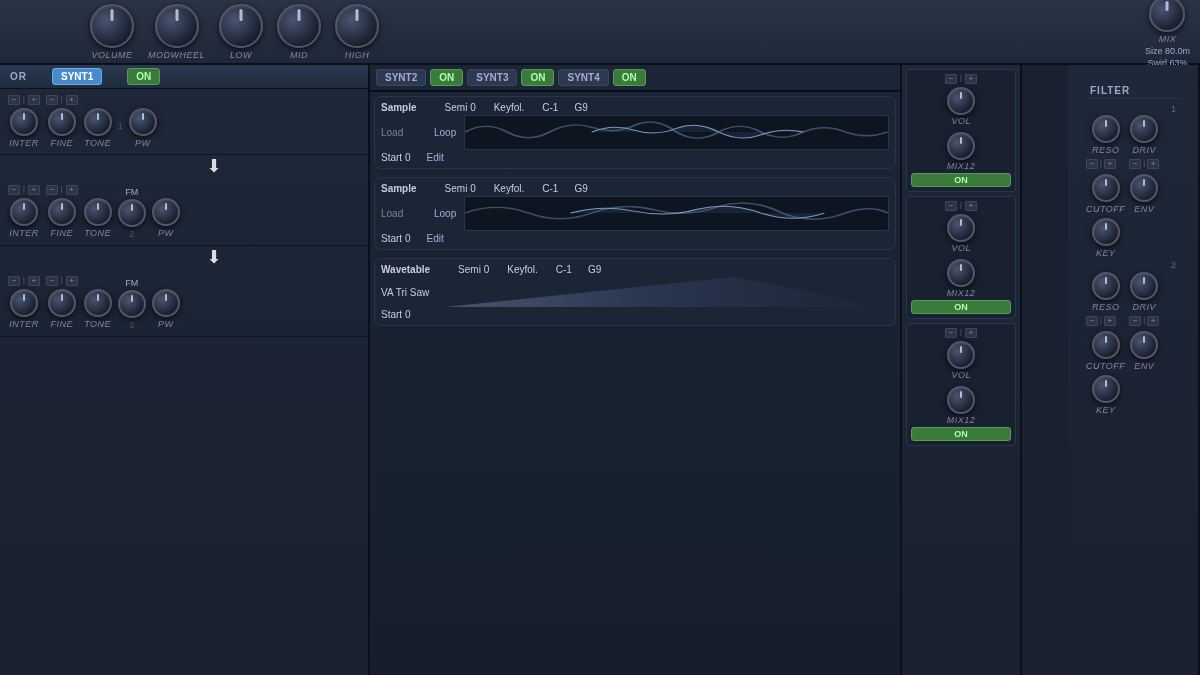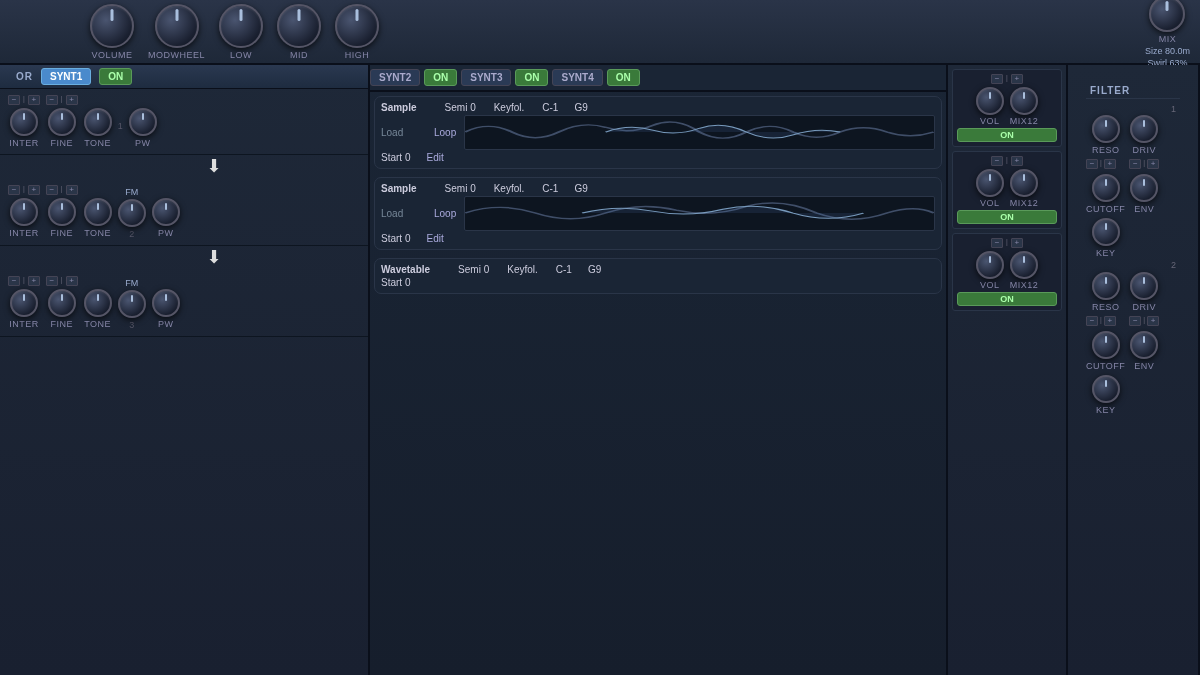--- a/index.html
+++ b/index.html
@@ -75,47 +75,48 @@
     .knob-lg::after {
       height: 12px;
       width: 3px;
     }
     .knob-label {
       font-size: 9px;
       color: #88a;
       text-align: center;
       letter-spacing: 0.5px;
       text-transform: uppercase;
+      font-style: italic;
     }
 
     
     .main {
       display: flex;
       height: 610px;
     }
 
     
     .osc-section {
       width: 370px;
       background: linear-gradient(180deg, #1e2838 0%, #192030 100%);
       border-right: 2px solid #0a0f1a;
       padding: 0;
       flex-shrink: 0;
     }
 
     .section-header {
       background: linear-gradient(180deg, #2a3850 0%, #1e2c40 100%);
-      padding: 3px 16px;
+      padding: 3px 10px;
       font-size: 10px;
       font-weight: bold;
       color: #99aacc;
       letter-spacing: 1px;
       border-bottom: 1px solid #0a0f1a;
       display: flex;
-      gap: 8px;
+      gap: 25px;
       align-items: center;
     }
 
     .tab-btn {
       background: #2a3a55;
       border: 1px solid #445;
       border-radius: 3px;
       padding: 2px 8px;
       color: #aac;
       font-size: 10px;
@@ -182,21 +183,21 @@
       background: linear-gradient(180deg, #1a2535 0%, #161e2c 100%);
       border-right: 2px solid #0a0f1a;
       display: flex;
       flex-direction: column;
     }
 
     .synth-tabs {
       display: flex;
       background: #1a2535;
       border-bottom: 2px solid #0a0f1a;
-      padding: 4px 0;
+      padding: 4px 6px;
       gap: 4px;
       align-items: center;
     }
 
     
     .synth-panel {
       border: 1px solid #2a3548;
       border-radius: 7px;
       margin: 4px;
       background: #1a2535;
@@ -255,20 +256,21 @@
       border: 1px solid #2a3548;
       border-radius: 3px;
       padding: 4px;
       background: #192030;
     }
 
     .vol-mix-row {
       display: flex;
       gap: 6px;
       align-items: flex-end;
+      flex-direction: column;
     }
 
     .on-btn {
       background: #3a7a3a;
       border: 1px solid #5a9a5a;
       border-radius: 3px;
       padding: 1px 8px;
       color: #afa;
       font-size: 9px;
       font-weight: bold;
@@ -277,20 +279,21 @@
       width: 100%;
     }
 
     
     .filter-section {
       width: 132px;
       background: linear-gradient(180deg, #1e2838 0%, #192030 100%);
       border-right: 2px solid #0a0f1a;
       padding: 18px;
       flex-shrink: 0;
+      margin-left: 46px;
     }
 
     .filter-header {
       font-size: 10px;
       font-weight: bold;
       color: #99aacc;
       letter-spacing: 1px;
       padding: 2px 4px;
       margin-bottom: 4px;
       border-bottom: 1px solid #2a3548;
@@ -526,20 +529,24 @@
 
       <div class="synth-panel">
         <div class="synth-panel-row">
           <span class="synth-info-value">Wavetable</span>
           <span style="margin-left:20px;">Semi 0</span>
           <span style="margin-left:10px;">Keyfol.</span>
           <span style="margin-left:10px;">C-1</span>
           <span style="margin-left:8px;">G9</span>
         </div>
         <div class="synth-panel-row">
+          <span style="color:#aabbc;">VA Tri Saw</span>
+          <div style="flex:1; height:30px; background:linear-gradient(to right, #4a5570 0%, #2a3550 45%, #1a2535 100%); clip-path: polygon(0% 100%, 65% 0%, 100% 100%); margin-left:8px; border-radius:2px;"></div>
+        </div>
+        <div class="synth-panel-row">
           <span>Start 0</span>
         </div>
       </div>
     </div>
 
     <div class="vol-mix-col">
 
       <div class="vol-mix-group">
         <div class="minus-plus">
           <div class="mp-btn">−</div>

